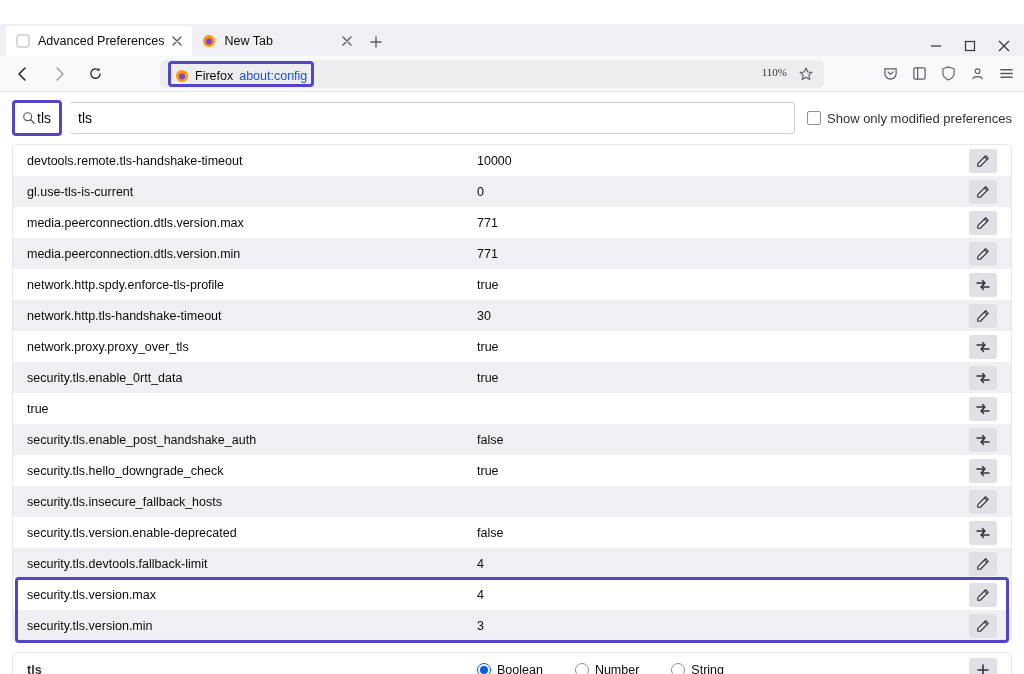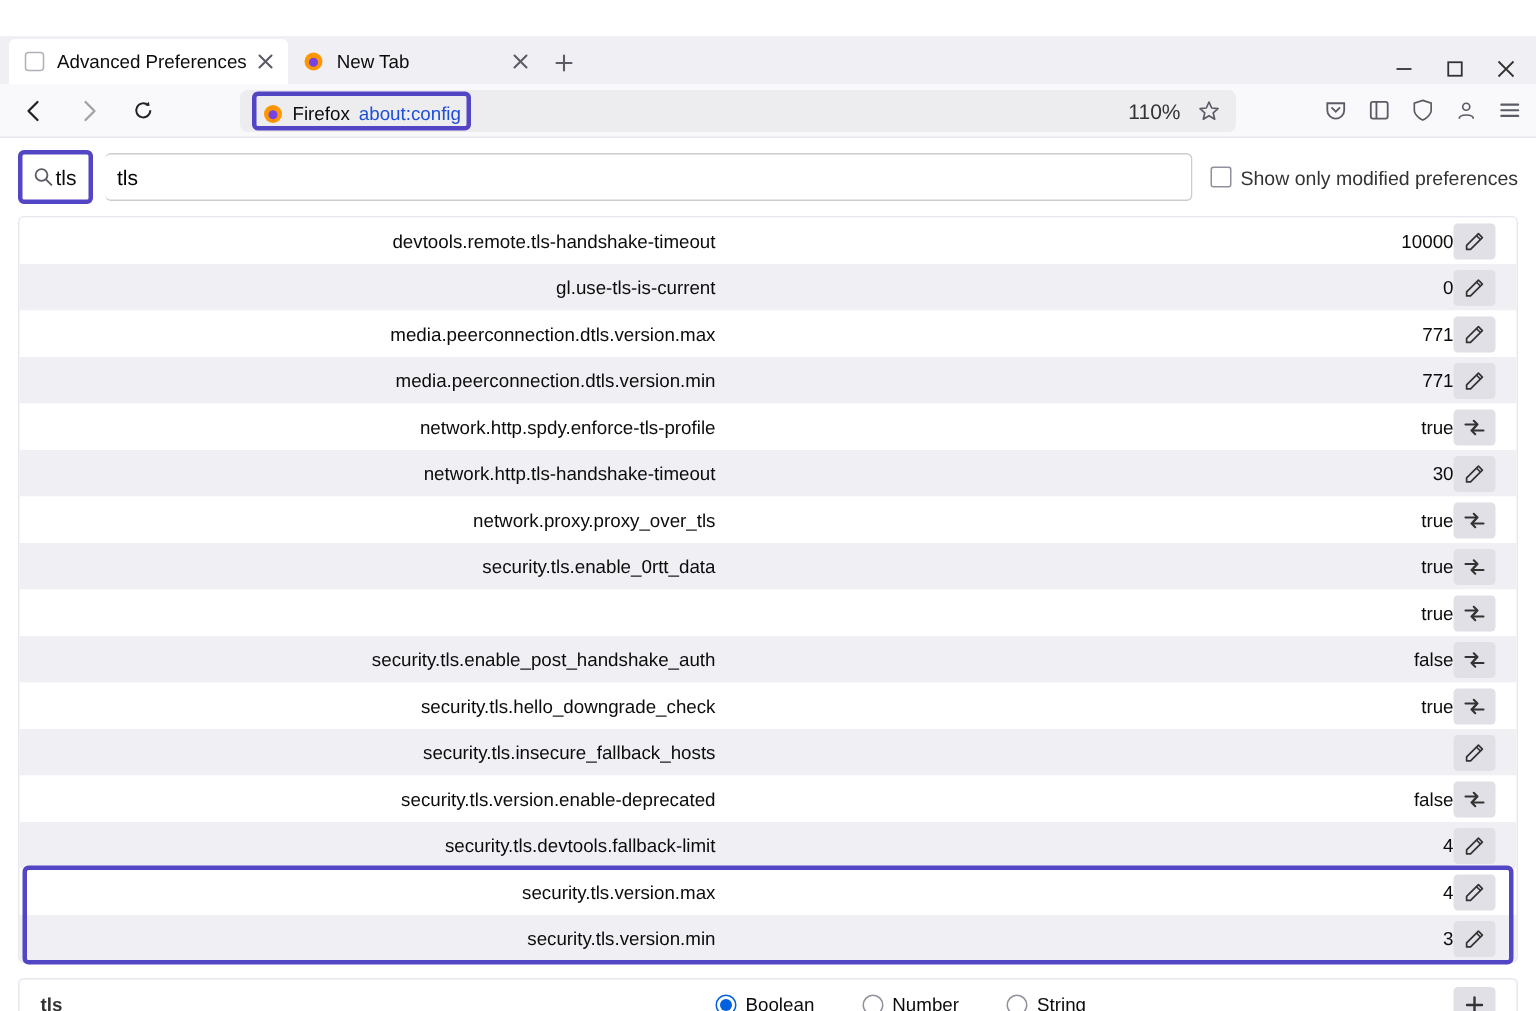--- a/index.html
+++ b/index.html
@@ -10,34 +10,34 @@
   .tab.active { background: #fff; }
   .tab .close { margin-left: auto; color: #555; }
   .favicon { width: 14px; height: 14px; display: inline-flex; align-items: center; justify-content: center; }
   .newtab-plus { width: 28px; height: 28px; display:flex; align-items:center; justify-content:center; color:#555; }
   .wincontrols { margin-left: auto; display:flex; gap:22px; padding: 0 14px 4px 0; color:#555; }
   
   .toolbar { height: 36px; display:flex; align-items:center; padding: 0 10px; gap: 10px; background:#f9f9fb; border-bottom:1px solid #e7e7ee; position:relative; }
   .nav-btn { width: 26px; height:26px; display:flex; align-items:center; justify-content:center; color:#555; border-radius:4px; }
   .urlbar-wrap { position:absolute; left:160px; right: 200px; top:4px; height:28px; background:#ededf0; border-radius:5px; display:flex; align-items:center; padding:0 8px; gap:8px; }
   .urlbar-highlight { border:3px solid #5246c4; border-radius:4px; padding: 1px 4px; display:flex; align-items:flex-end; gap:6px; height: 26px; }
-  .zoom-chip { position:absolute; right: 32px; top: 4px; font-size:14px; background:#ededf0; border-radius:3px; padding:2px 5px; color:#333; }
+  .zoom-chip { position:absolute; right: 32px; top: 4px; font-size:11px; background:#ededf0; border-radius:3px; padding:2px 5px; color:#333;font-family:Liberation Serif, serif; }
   .star-btn { position:absolute; right:8px; top:4px; width:20px; height:20px; display:flex; align-items:center; justify-content:center; color:#666; }
   .toolbar-right { position:absolute; right: 10px; display:flex; gap:14px; color:#5b5b66; align-items:center; }
   
   .search-row { display:flex; align-items:center; padding: 8px 12px; gap: 12px; }
   .search-box-wrap { border: 3px solid #5246c4; border-radius:4px; display:flex; align-items:center; padding:0; height:36px; }
   .search-box-wrap .iconwrap { width: 22px; display:flex; align-items:center; justify-content:center; color:#5b5b66; padding-left:6px;}
   .search-box { flex:1; display:flex; align-items:center; border:1px solid #ccc; border-radius:4px; height:32px; padding: 0 8px; gap:8px; color:#333; margin-left:-2px;}
   .search-box input { border:none; outline:none; flex:1; font-size:14px; }
   .only-mod { display:flex; align-items:flex-start; gap:6px; margin-left:auto; color:#333; font-size: 13px; }
   .only-mod .chk { width:14px; height:14px; border:1px solid #8f8f9d; border-radius:2px; }
   
   .prefs { margin: 0 12px; border:1px solid #e7e7ee; border-radius:4px; overflow:hidden; }
-  .row { display:flex; align-items:center; height:31px; padding: 0 14px; text-align: right; }
+  .row { display:flex; align-items:center; height:31px; padding: 0 14px; }
   .row:nth-child(even) { background:#f0f0f4; }
   .row:nth-child(odd) { background:#fff; }
   .row .name { width: 450px; }
   .row .val  { flex:1; }
   .row .act  { width: 28px; height:24px; background:#e0e0e6; border-radius:3px; display:flex; align-items:center; justify-content:center; color:#333; }
   .highlighted-group { position:absolute; border:3px solid #5246c4; border-radius:4px; pointer-events:none; }
   .addrow { margin: 10px 12px 0; border:1px solid #e7e7ee; border-radius:4px; height:36px; display:flex; align-items:center; padding: 0 14px; }
   .addrow .name { width:450px; font-weight:600; color:#333; }
   .radios { display:flex; gap: 32px; align-items:center; }
   .radio { display:flex; align-items:center; gap:6px; }

